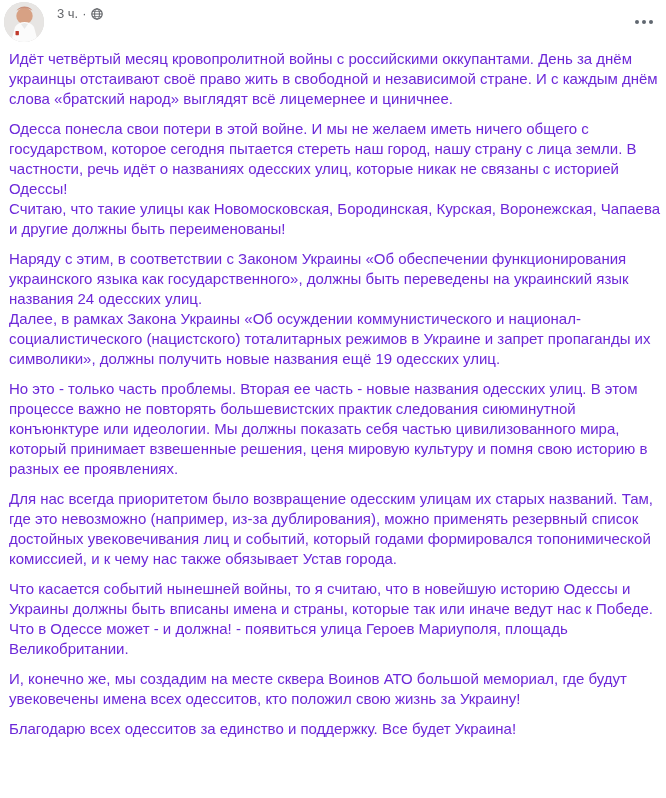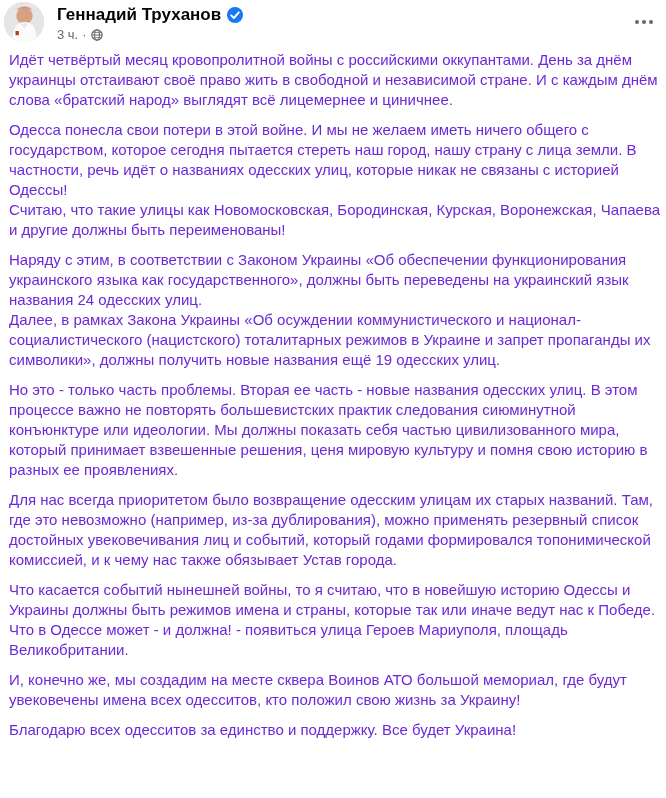--- a/index.html
+++ b/index.html
@@ -93,29 +93,20 @@
         <rect width="40" height="40" fill="#e7e5e3"></rect>
         <circle cx="20.5" cy="14" r="8.2" fill="#d7a184"></circle>
         <path d="M20.5 20 Q14.5 20 11 25 L7 40 L34 40 L30 25 Q26.5 20 20.5 20 Z" fill="#fbfbfb"></path>
         <path d="M17 22 L20.5 27 L24 22 L20.5 21 Z" fill="#e9e9e9"></path>
         <rect x="11.5" y="29" width="3.4" height="4.2" rx="0.6" fill="#c0392b"></rect>
         <path d="M12.5 8.5 Q20.5 3.5 28.5 8.5 Q27 6 24 5 Q20.5 3.8 17 5 Q14 6 12.5 8.5 Z" fill="#c9907a"></path>
       </svg>
     </div>
 
     <div class="header-meta">
-      <div class="author-line">
-        <span class="author-name">Геннадий Труханов</span>
-        <span class="verified-badge">
-          <svg width="16" height="16" viewBox="0 0 16 16">
-            <circle cx="8" cy="8" r="8" fill="#1877F2"></circle>
-            <path d="M4.2 8.4 L6.9 11 L11.8 5.4" stroke="#ffffff" stroke-width="2" fill="none" stroke-linecap="round" stroke-linejoin="round"></path>
-          </svg>
-        </span>
-      </div>
       <div class="sub-line">
         <span class="timestamp">3 ч.</span>
         <span class="dot-sep">·</span>
         <span class="globe-icon">
           <svg width="12" height="12" viewBox="0 0 12 12">
             <circle cx="6" cy="6" r="5.2" fill="none" stroke="#65676B" stroke-width="1.2"></circle>
             <ellipse cx="6" cy="6" rx="2.4" ry="5.2" fill="none" stroke="#65676B" stroke-width="1"></ellipse>
             <line x1="0.8" y1="6" x2="11.2" y2="6" stroke="#65676B" stroke-width="1"></line>
             <line x1="1.5" y1="3.4" x2="10.5" y2="3.4" stroke="#65676B" stroke-width="0.8"></line>
             <line x1="1.5" y1="8.6" x2="10.5" y2="8.6" stroke="#65676B" stroke-width="0.8"></line>
@@ -133,18 +124,18 @@
     </button>
 
   </div>
 
   <div class="post-body">
       <p>Идёт четвёртый месяц кровопролитной войны с российскими оккупантами. День за днём украинцы отстаивают своё право жить в свободной и независимой стране. И с каждым днём слова «братский народ» выглядят всё лицемернее и циничнее.</p>
       <p>Одесса понесла свои потери в этой войне. И мы не желаем иметь ничего общего с государством, которое сегодня пытается стереть наш город, нашу страну с лица земли. В частности, речь идёт о названиях одесских улиц, которые никак не связаны с историей Одессы!<br>Считаю, что такие улицы как Новомосковская, Бородинская, Курская, Воронежская, Чапаева и другие должны быть переименованы!</p>
       <p>Наряду с этим, в соответствии с Законом Украины «Об обеспечении функционирования украинского языка как государственного», должны быть переведены на украинский язык названия 24 одесских улиц.<br>Далее, в рамках Закона Украины «Об осуждении коммунистического и национал-социалистического (нацистского) тоталитарных режимов в Украине и запрет пропаганды их символики», должны получить новые названия ещё 19 одесских улиц.</p>
       <p>Но это - только часть проблемы. Вторая ее часть - новые названия одесских улиц. В этом процессе важно не повторять большевистских практик следования сиюминутной конъюнктуре или идеологии. Мы должны показать себя частью цивилизованного мира, который принимает взвешенные решения, ценя мировую культуру и помня свою историю в разных ее проявлениях.</p>
       <p>Для нас всегда приоритетом было возвращение одесским улицам их старых названий. Там, где это невозможно (например, из-за дублирования), можно применять резервный список достойных увековечивания лиц и событий, который годами формировался топонимической комиссией, и к чему нас также обязывает Устав города.</p>
-      <p>Что касается событий нынешней войны, то я считаю, что в новейшую историю Одессы и Украины должны быть режимов имена и страны, которые так или иначе ведут нас к Победе. Что в Одессе может - и должна! - появиться улица Героев Мариуполя, площадь Великобритании.</p>
+      <p>Что касается событий нынешней войны, то я считаю, что в новейшую историю Одессы и Украины должны быть вписаны имена и страны, которые так или иначе ведут нас к Победе. Что в Одессе может - и должна! - появиться улица Героев Мариуполя, площадь Великобритании.</p>
       <p>И, конечно же, мы создадим на месте сквера Воинов АТО большой мемориал, где будут увековечены имена всех одесситов, кто положил свою жизнь за Украину!</p>
       <p>Благодарю всех одесситов за единство и поддержку. Все будет Украина!</p>
     </div>
 
 </div>
 
 </body></html>

